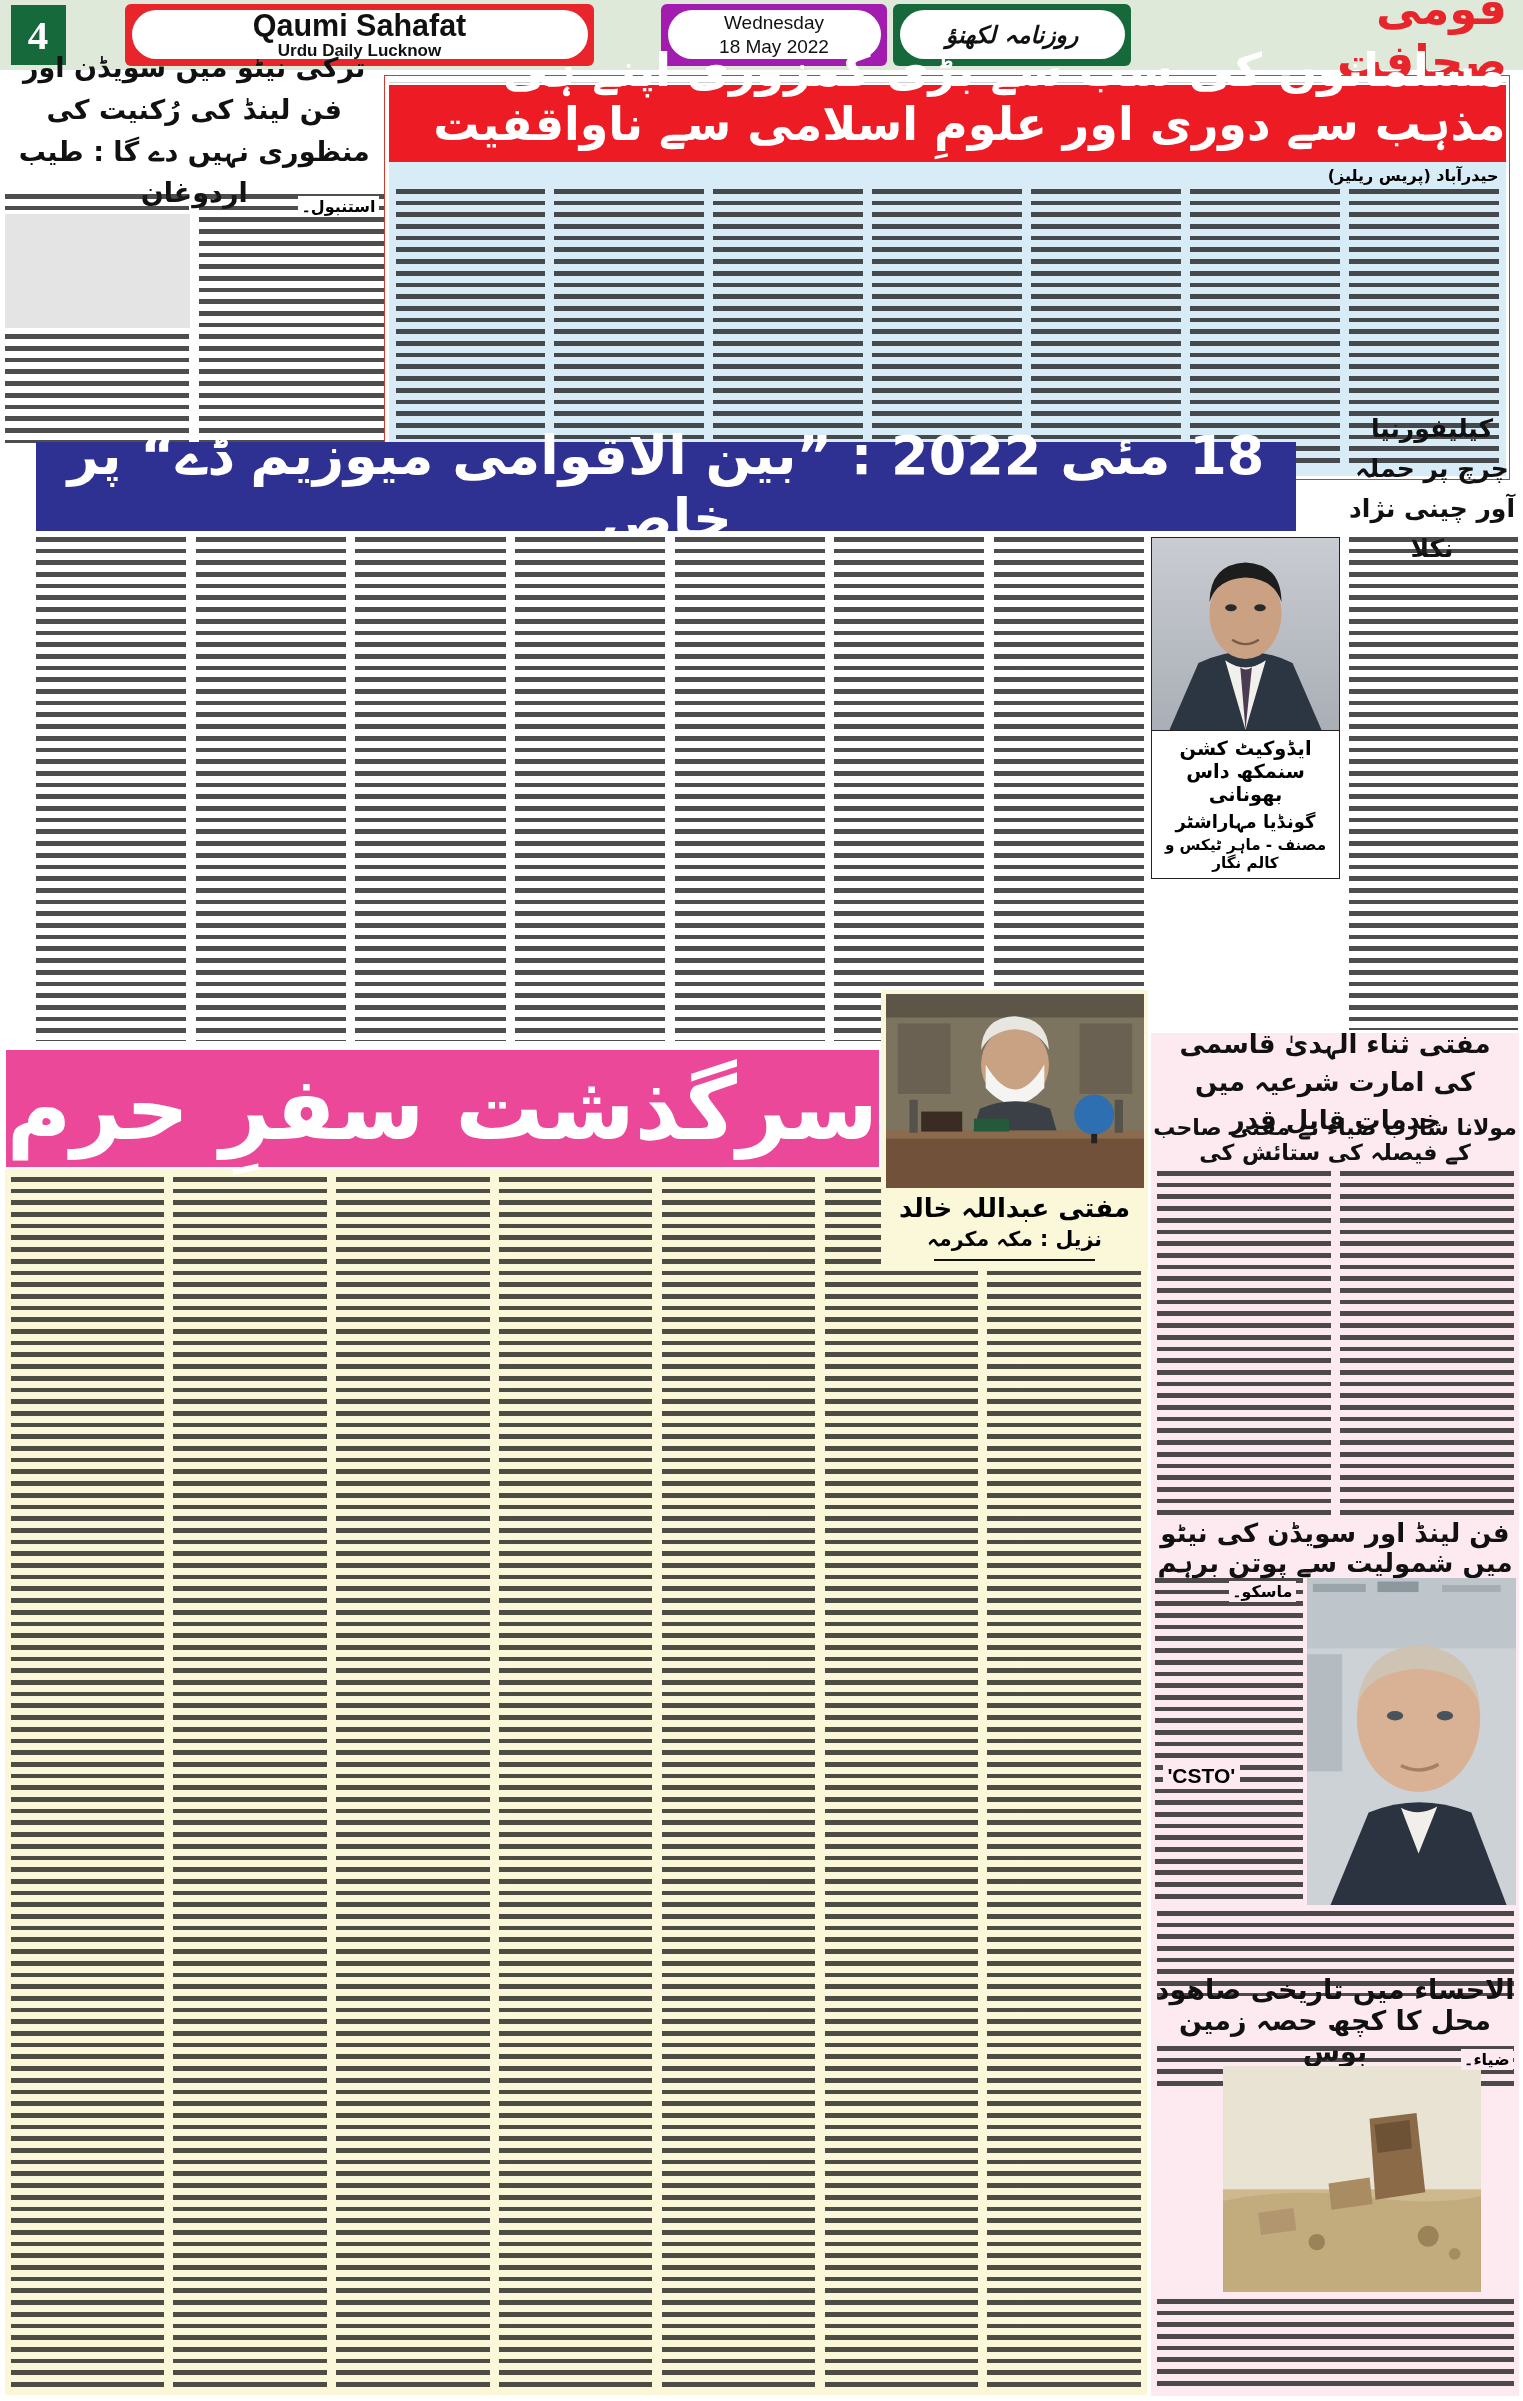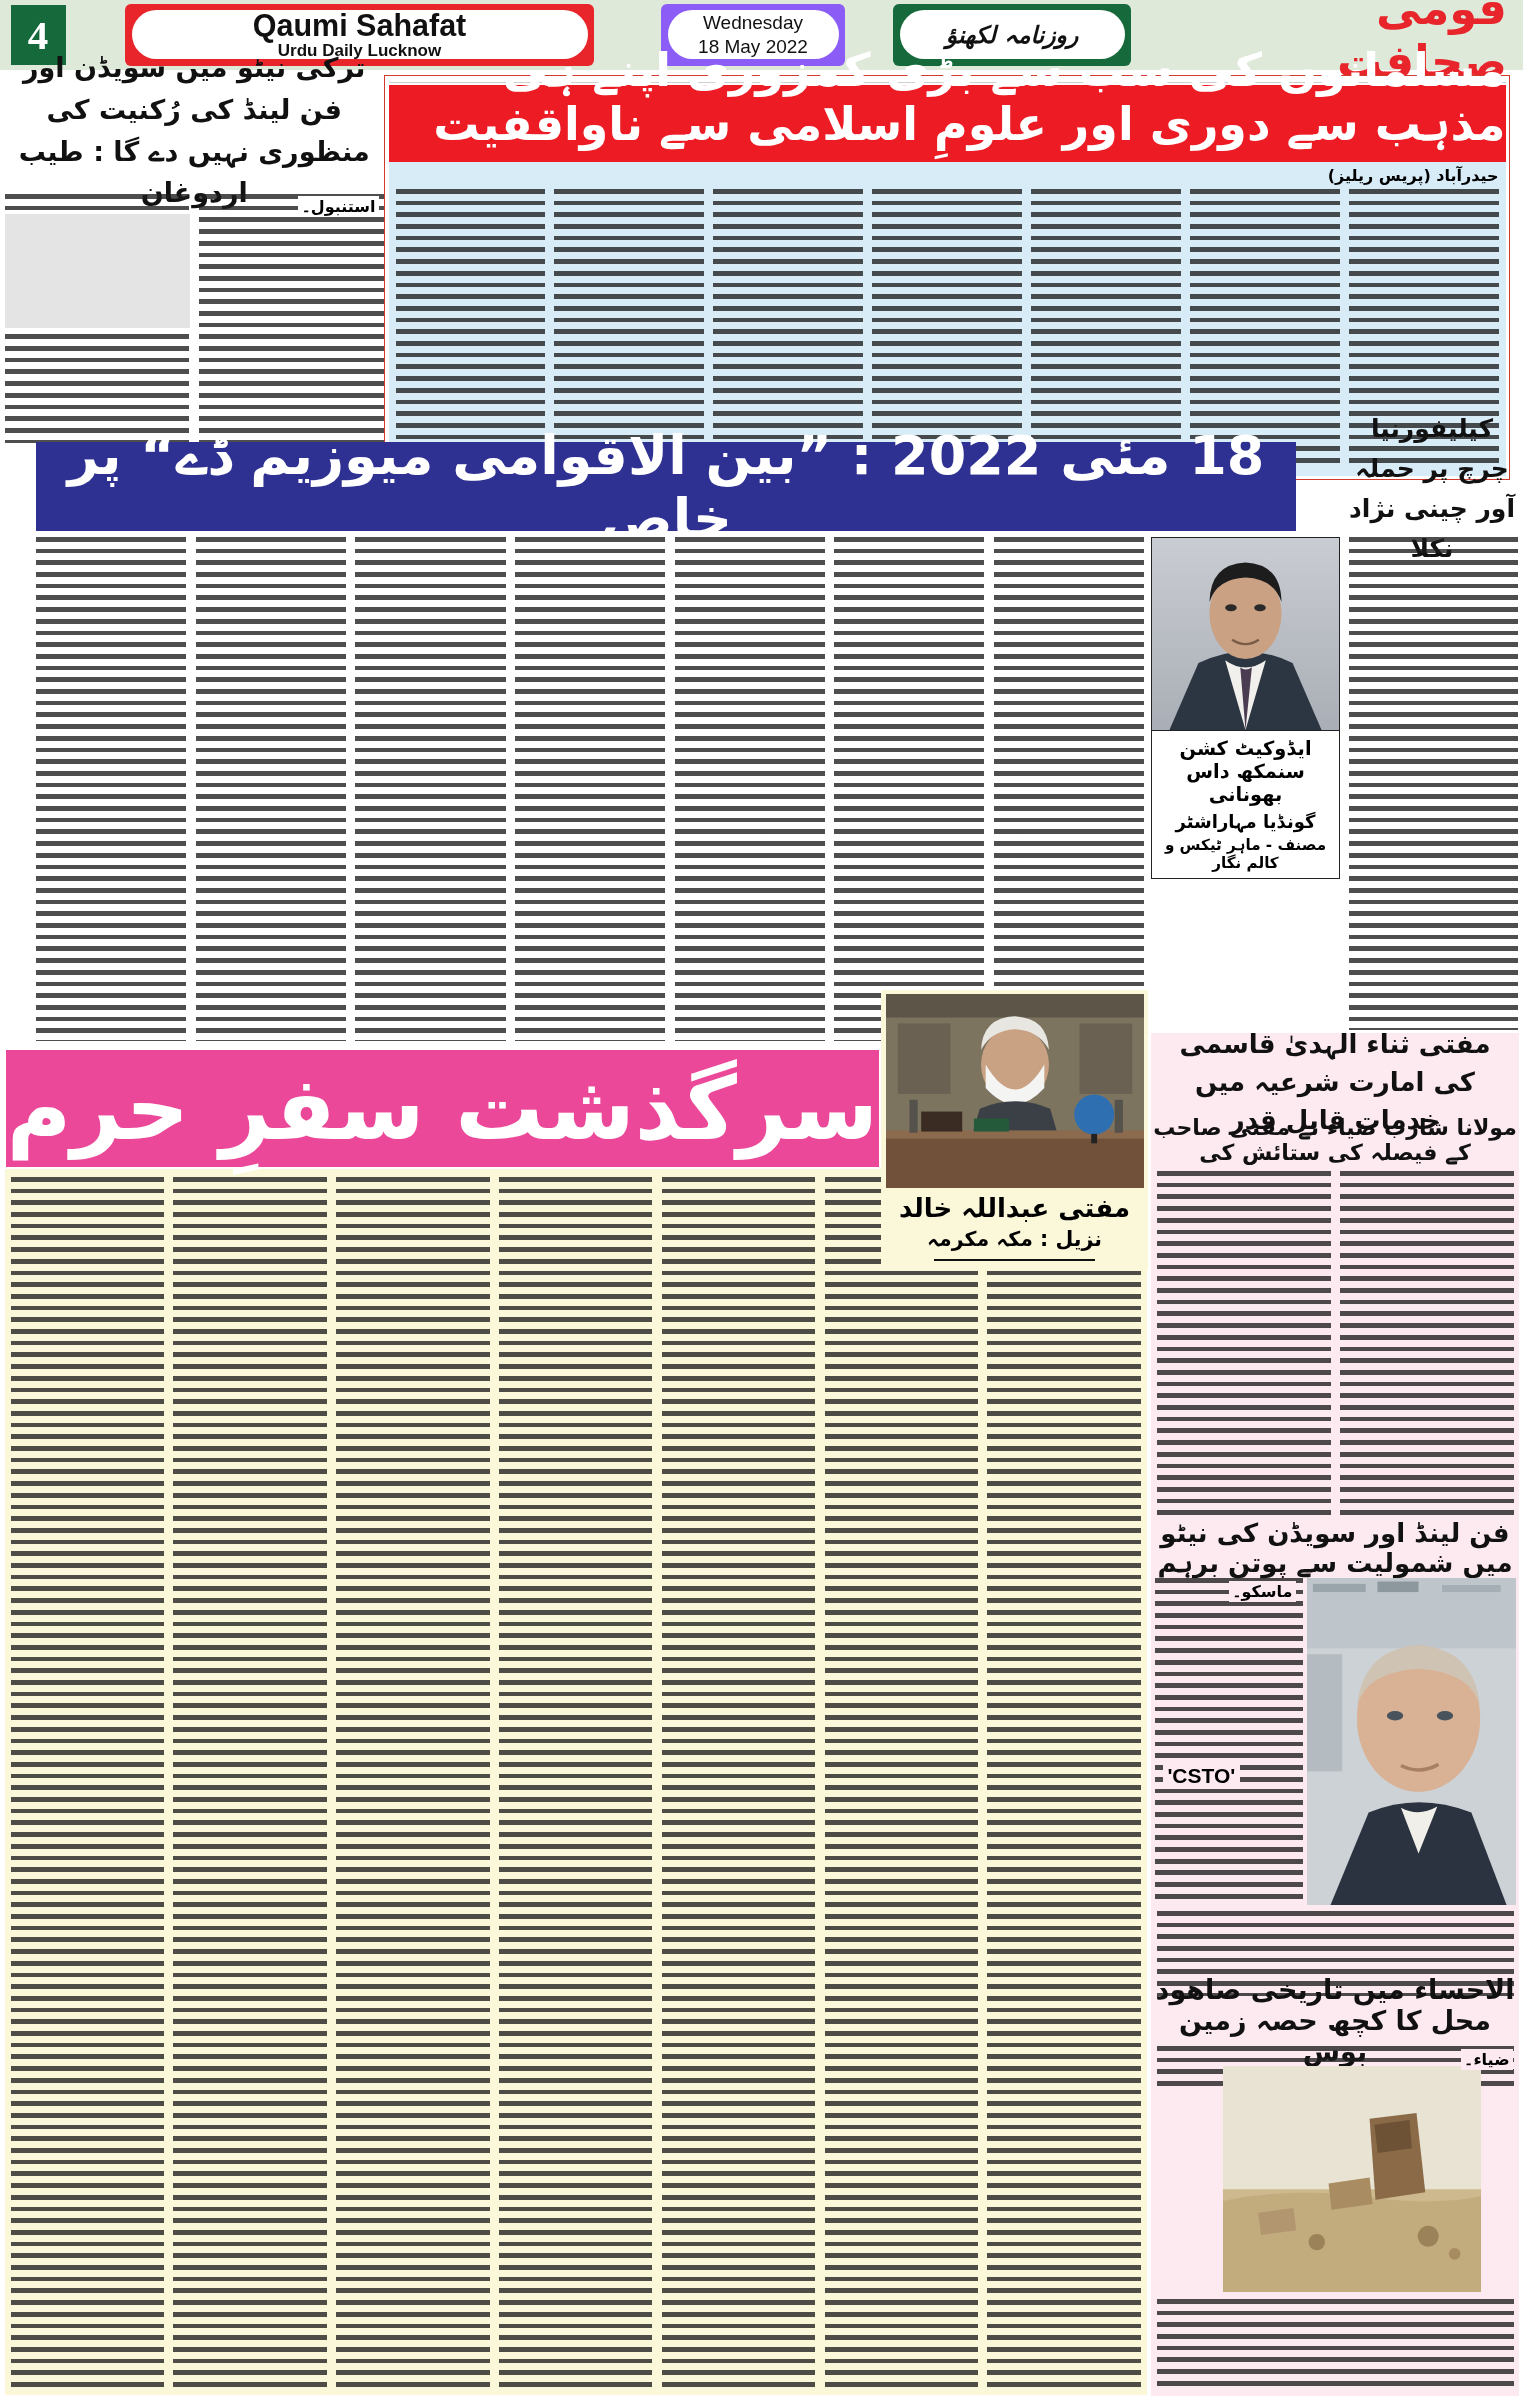--- a/index.html
+++ b/index.html
@@ -10,21 +10,21 @@
   #header{left:0;top:0;width:1524px;height:70px;background:#dfe9da;}
   .pill-outer{border-radius:5.9px;display:flex;align-items:center;justify-content:center;}
   .pill-inner{background:#ffffff;border-radius:27px;width:calc(100% - 13px);height:calc(100% - 13px);
               display:flex;flex-direction:column;align-items:center;justify-content:center;}
   #pageno{left:10.6px;top:4.7px;width:55px;height:60px;background:#15693a;color:#fff;
           font-family:"Liberation Serif",serif;font-weight:bold;font-size:41px;
           display:flex;align-items:center;justify-content:center;}
   #masthead{left:125px;top:3.5px;width:469px;height:62px;background:#e7252b;}
   #masthead .t1{font-family:"Liberation Sans",sans-serif;font-weight:bold;font-size:30.5px;color:#111;line-height:1.05;}
   #masthead .t2{font-family:"Liberation Sans",sans-serif;font-weight:bold;font-size:17px;color:#111;}
-  #datebox{left:661px;top:3.5px;width:184px;height:62px;background:#8b5cf6;}
+  #datebox{left:661px;top:3.5px;width:226px;height:62px;background:#a21caf;}
   #datebox .t1,#datebox .t2{font-family:"Liberation Sans",sans-serif;font-size:19px;color:#111;line-height:1.25;}
   #urdubox{left:893px;top:3.5px;width:238px;height:62px;background:#15693a;}
   #urdubox .t1{font-size:23.5px;font-style:italic;font-weight:bold;color:#111;direction:rtl;}
   #sectiontitle{left:1196px;top:5.9px;width:311px;height:59px;color:#e7252b;font-weight:bold;
                 font-size:45px;direction:rtl;display:flex;align-items:center;justify-content:flex-end;padding-right:4.7px;}
   
   .urdu{direction:rtl;unicode-bidi:embed;}
   .lines{background-image:repeating-linear-gradient(to bottom,rgba(28,28,28,.78) 0 4.7px,transparent 4.7px 11.7px);}
   .cols{display:flex;flex-direction:row-reverse;gap:9.4px;}
   .tcol{flex:1;}

